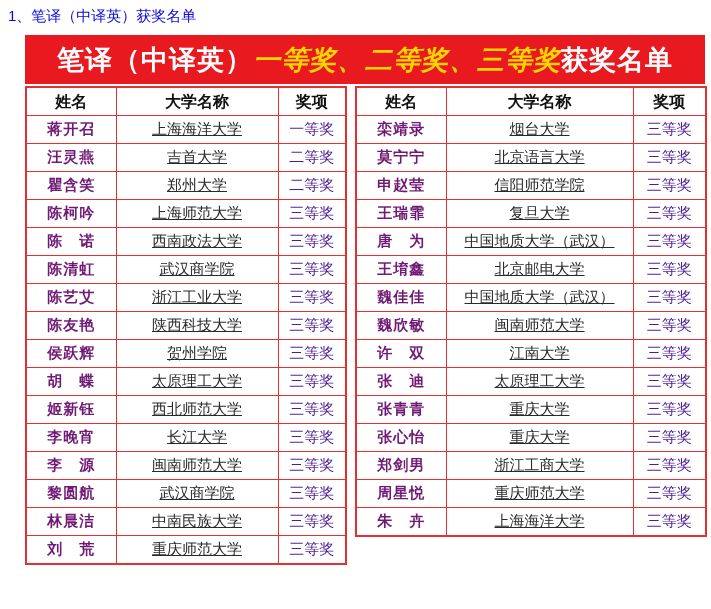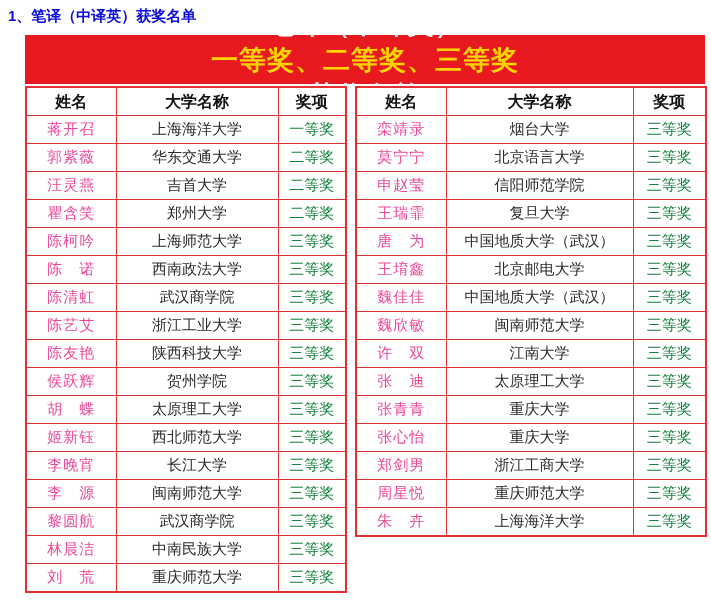--- a/index.html
+++ b/index.html
@@ -10,56 +10,55 @@
     --text-dark:#1c1c1c;
   }
   html,body{margin:0;padding:0;}
   body{
     width:711px;height:609px;background:#ffffff;overflow:hidden;
     font-family:"DejaVu Serif","Liberation Serif",serif;
     color:var(--text-dark);
   }
   .heading{
     font-family:"Liberation Sans","DejaVu Sans",sans-serif;
-    font-weight:bold;font-size:15px;color:var(--heading-blue);
+    font-weight:normal;font-size:15px;color:var(--heading-blue);
     padding:7px 0 0 8px;line-height:18px;
   }
   .banner{
     margin:10px 0 2px 25px;width:680px;height:49px;
     background:var(--accent-red);
     display:flex;align-items:center;justify-content:center;
     font-weight:bold;font-size:27px;letter-spacing:1px;
     box-sizing:border-box;
-    flex-direction:column;
   }
   .banner .white{color:#ffffff;}
-  .banner .yellow{color:var(--highlight-yellow);}
+  .banner .yellow{color:var(--highlight-yellow);font-style:italic;}
   .tables{
     margin-left:25px;display:flex;gap:8px;align-items:flex-start;
   }
   table.award-table{
     border-collapse:collapse;table-layout:fixed;
     border:2.5px solid var(--border-red);
     background:#ffffff;
     padding-left:40px;
   }
   table.award-table th,
   table.award-table td{
     border:1.4px solid var(--border-red);
     text-align:center;vertical-align:middle;
     height:27px;padding:0 2px;
     font-size:15px;line-height:27px;
     white-space:nowrap;overflow:hidden;
   }
   table.award-table th{
     font-weight:bold;font-size:16px;color:#111111;
   }
-  td.col-name{font-weight:normal;font-size:15px;letter-spacing:1px;color:#ec4899;}
-  td.col-univ{font-size:15px;color:#2a2a2a;}
-  td.col-award{font-size:15px;color:#15803d;}
+  td.col-name{font-weight:bold;font-size:15px;letter-spacing:1px;color:#701a75;}
+  td.col-univ{font-size:15px;color:#2a2a2a;text-decoration:underline;}
+  td.col-award{font-size:15px;color:#4c1d95;}
   
   .t-left  col.c-name{width:90px;}  .t-left  col.c-univ{width:162px;} .t-left  col.c-award{width:68px;}
   .t-right col.c-name{width:90px;}  .t-right col.c-univ{width:187px;} .t-right col.c-award{width:73px;}
 </style>
 </head>
 <body>
 
 <div class="page">
 
   <div class="heading">1、笔译（中译英）获奖名单</div>
@@ -85,25 +84,20 @@
           <th>奖项</th>
         </tr>
       </thead>
       <tbody>
           <tr>
             <td class="col-name">蒋开召</td>
             <td class="col-univ">上海海洋大学</td>
             <td class="col-award">一等奖</td>
           </tr>
           <tr>
-            <td class="col-name">郭紫薇</td>
-            <td class="col-univ">华东交通大学</td>
-            <td class="col-award">二等奖</td>
-          </tr>
-          <tr>
             <td class="col-name">汪灵燕</td>
             <td class="col-univ">吉首大学</td>
             <td class="col-award">二等奖</td>
           </tr>
           <tr>
             <td class="col-name">瞿含笑</td>
             <td class="col-univ">郑州大学</td>
             <td class="col-award">二等奖</td>
           </tr>
           <tr>

